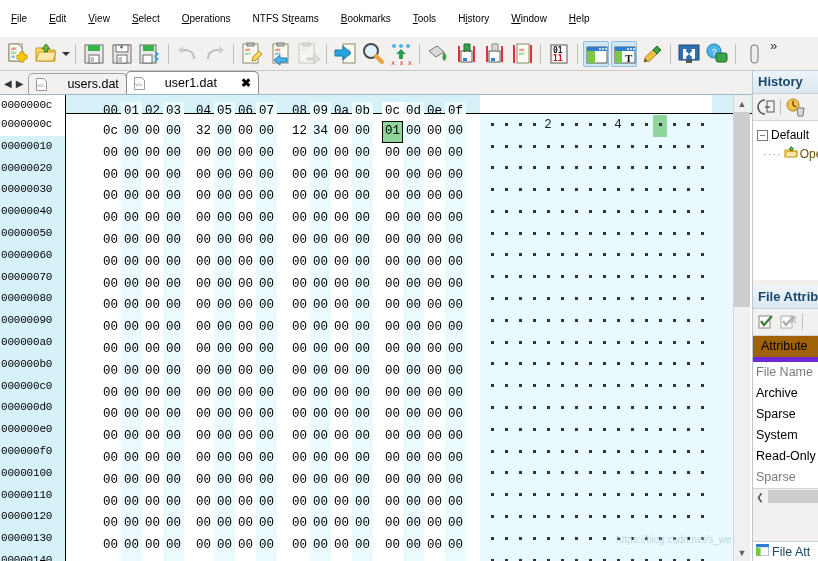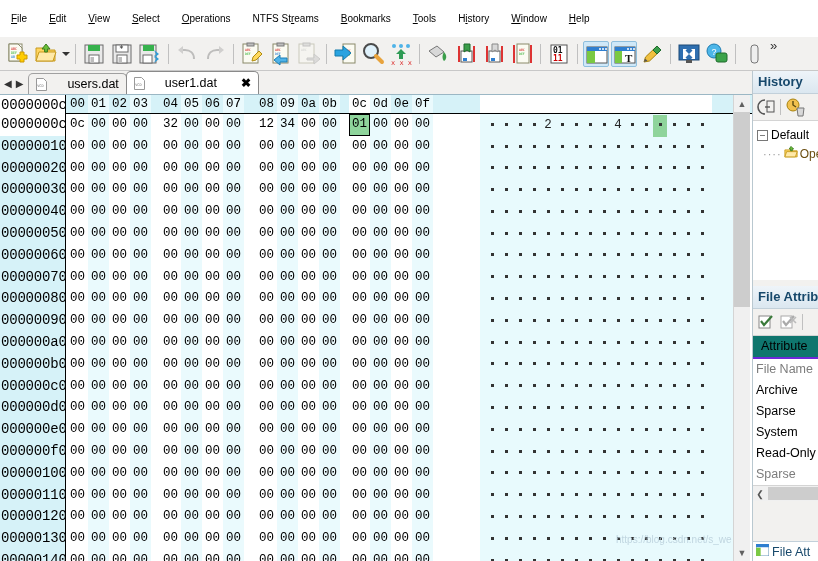--- a/index.html
+++ b/index.html
@@ -65,35 +65,35 @@
     background:#d6f2f8;border-bottom:1px solid #000;box-sizing:border-box;
     font-family:"Liberation Mono", monospace;font-size:12.5px;
   }
   .offcol{
     position:absolute;left:0;top:0;width:66px;
     border-right:1px solid #000;box-sizing:border-box;
   }
   .hexhdr .offcol{height:18px;background:#ffffff;}
   .offcell{
     height:21.8px;line-height:21.8px;padding-left:1px;
-    font-family:"Liberation Mono", monospace;font-size:14px;
+    font-family:"Liberation Mono", monospace;font-size:11px;
     background:#d6f2f8;color:#000;white-space:nowrap;letter-spacing:-0.2px;
   }
   .offcell.sel{background:#ffffff;}
   .hexbody{
     position:absolute;left:0;top:19px;width:752px;height:447px;overflow:hidden;
     background:#ffffff;
   }
   .offbody{
     position:absolute;left:0;top:0;width:66px;height:447px;
     border-right:1px solid #000;box-sizing:border-box;background:#d6f2f8;
   }
   .grid{
-    position:absolute;left:67px;top:0;
-    font-family:"Liberation Mono", monospace;font-size:12.5px;
+    position:absolute;left:67px;top:7px;
+    font-family:"Liberation Mono", monospace;font-size:12.5px;padding-left:33px;
   }
   .hrow{height:21.8px;line-height:21.8px;white-space:nowrap;}
   .hb{
     display:inline-block;width:21px;text-align:center;
     font-family:"Liberation Mono", monospace;font-size:12.5px;
   }
   .hb.tint{background:#eafafd;}
   .hb.selcol{background:#ffffff;}
   .hb.sel{background:#8fd49b;border:1px solid #000;box-sizing:border-box;line-height:19.8px;}
   .gap4{display:inline-block;width:9px;}
@@ -130,21 +130,21 @@
   .panel-tools{height:26px;display:flex;align-items:center;gap:2px;padding-left:3px;
     background:#f2f1ef;border-bottom:1px solid #d4d4d4;}
   .ptool{width:20px;height:20px;}
   .treearea{background:#ffffff;height:154px;padding-top:5px;overflow:hidden;}
   .tnode{display:flex;align-items:center;gap:3px;font-size:12px;white-space:nowrap;padding-left:4px;height:18px;}
   .tbox{width:9px;height:9px;border:1px solid #777;display:inline-flex;align-items:center;justify-content:center;
     font-size:9px;line-height:1;color:#333;background:#fff;flex:0 0 auto;}
   .tchild{display:flex;align-items:center;gap:2px;font-size:12px;white-space:nowrap;padding-left:10px;height:20px;color:#6a4d10;}
   .dots{color:#999;font-size:11px;letter-spacing:1px;}
 
-  .attrhdr{height:21px;line-height:21px;background:#0f766e;border-bottom:2px solid #6d28d9;
+  .attrhdr{height:21px;line-height:21px;background:#a16207;border-bottom:5px solid #6d28d9;
     padding-left:8px;font-size:12.5px;white-space:nowrap;}
   .attrrow{height:21px;line-height:21px;padding-left:3px;font-size:12.5px;white-space:nowrap;background:#fff;}
   .attrrow.muted{color:#7c7c7c;}
   .hscroll{height:15px;background:#f0f0f0;display:flex;align-items:center;border-top:1px solid #d4d4d4;}
   .hsbtn{width:14px;height:14px;display:flex;align-items:center;justify-content:center;font-size:9px;color:#555;}
   .hsthumb{flex:1;height:13px;background:#cdcdcd;margin-left:1px;}
 
   .docktab{
     position:absolute;left:752px;top:541px;width:66px;height:20px;
     display:flex;align-items:center;gap:3px;padding-left:3px;box-sizing:border-box;

